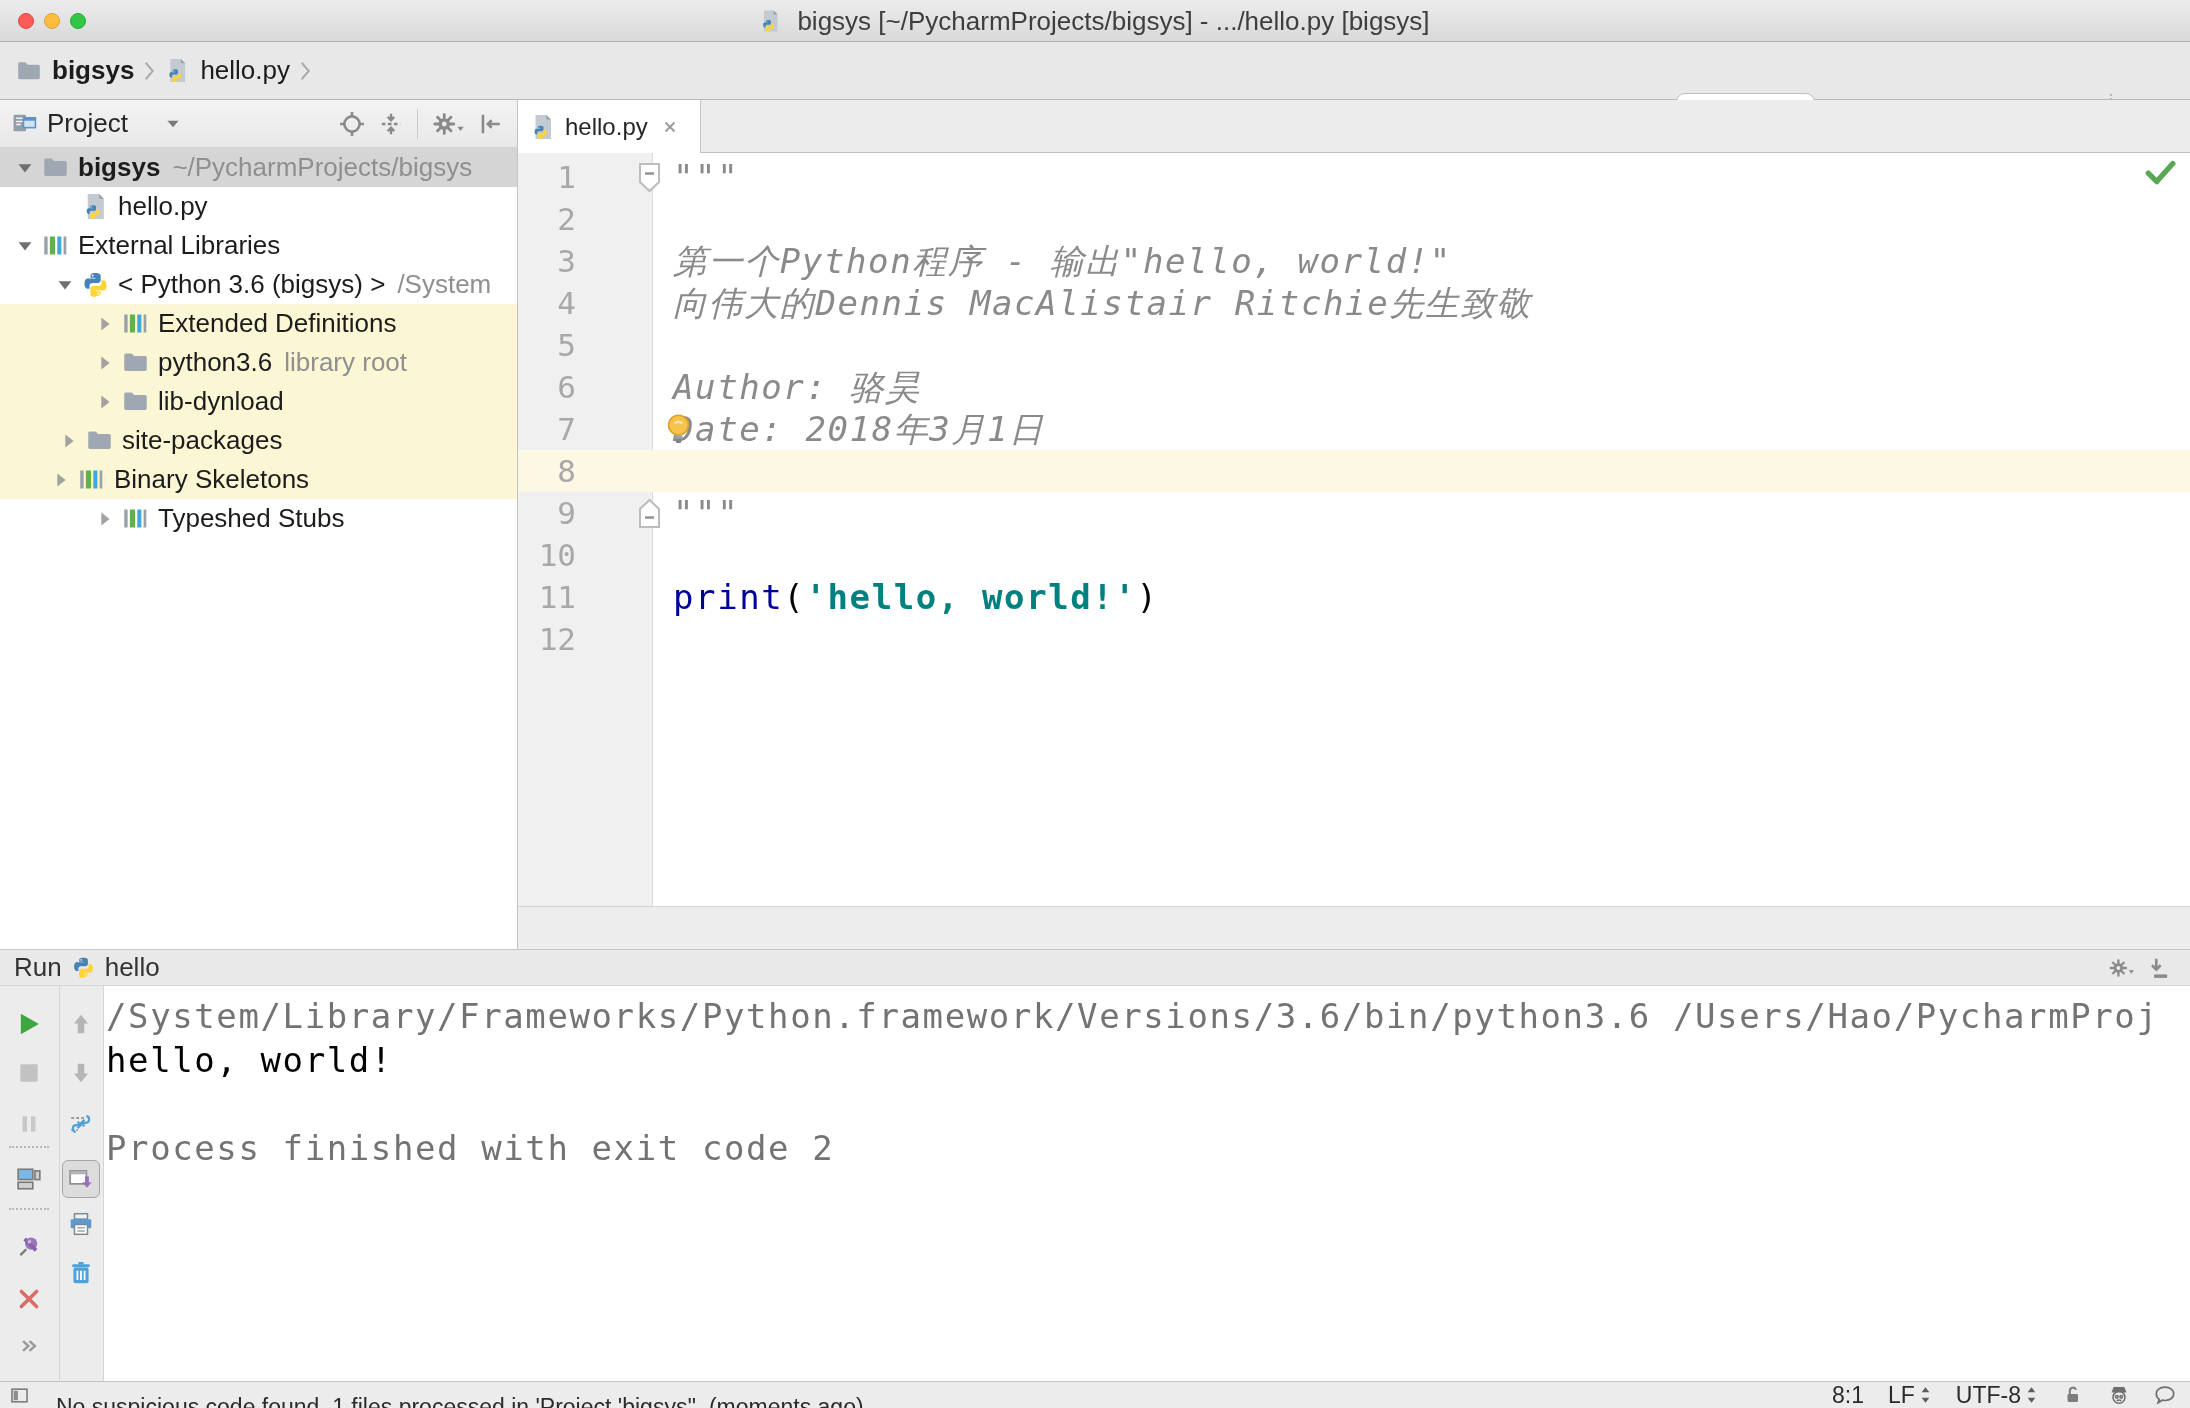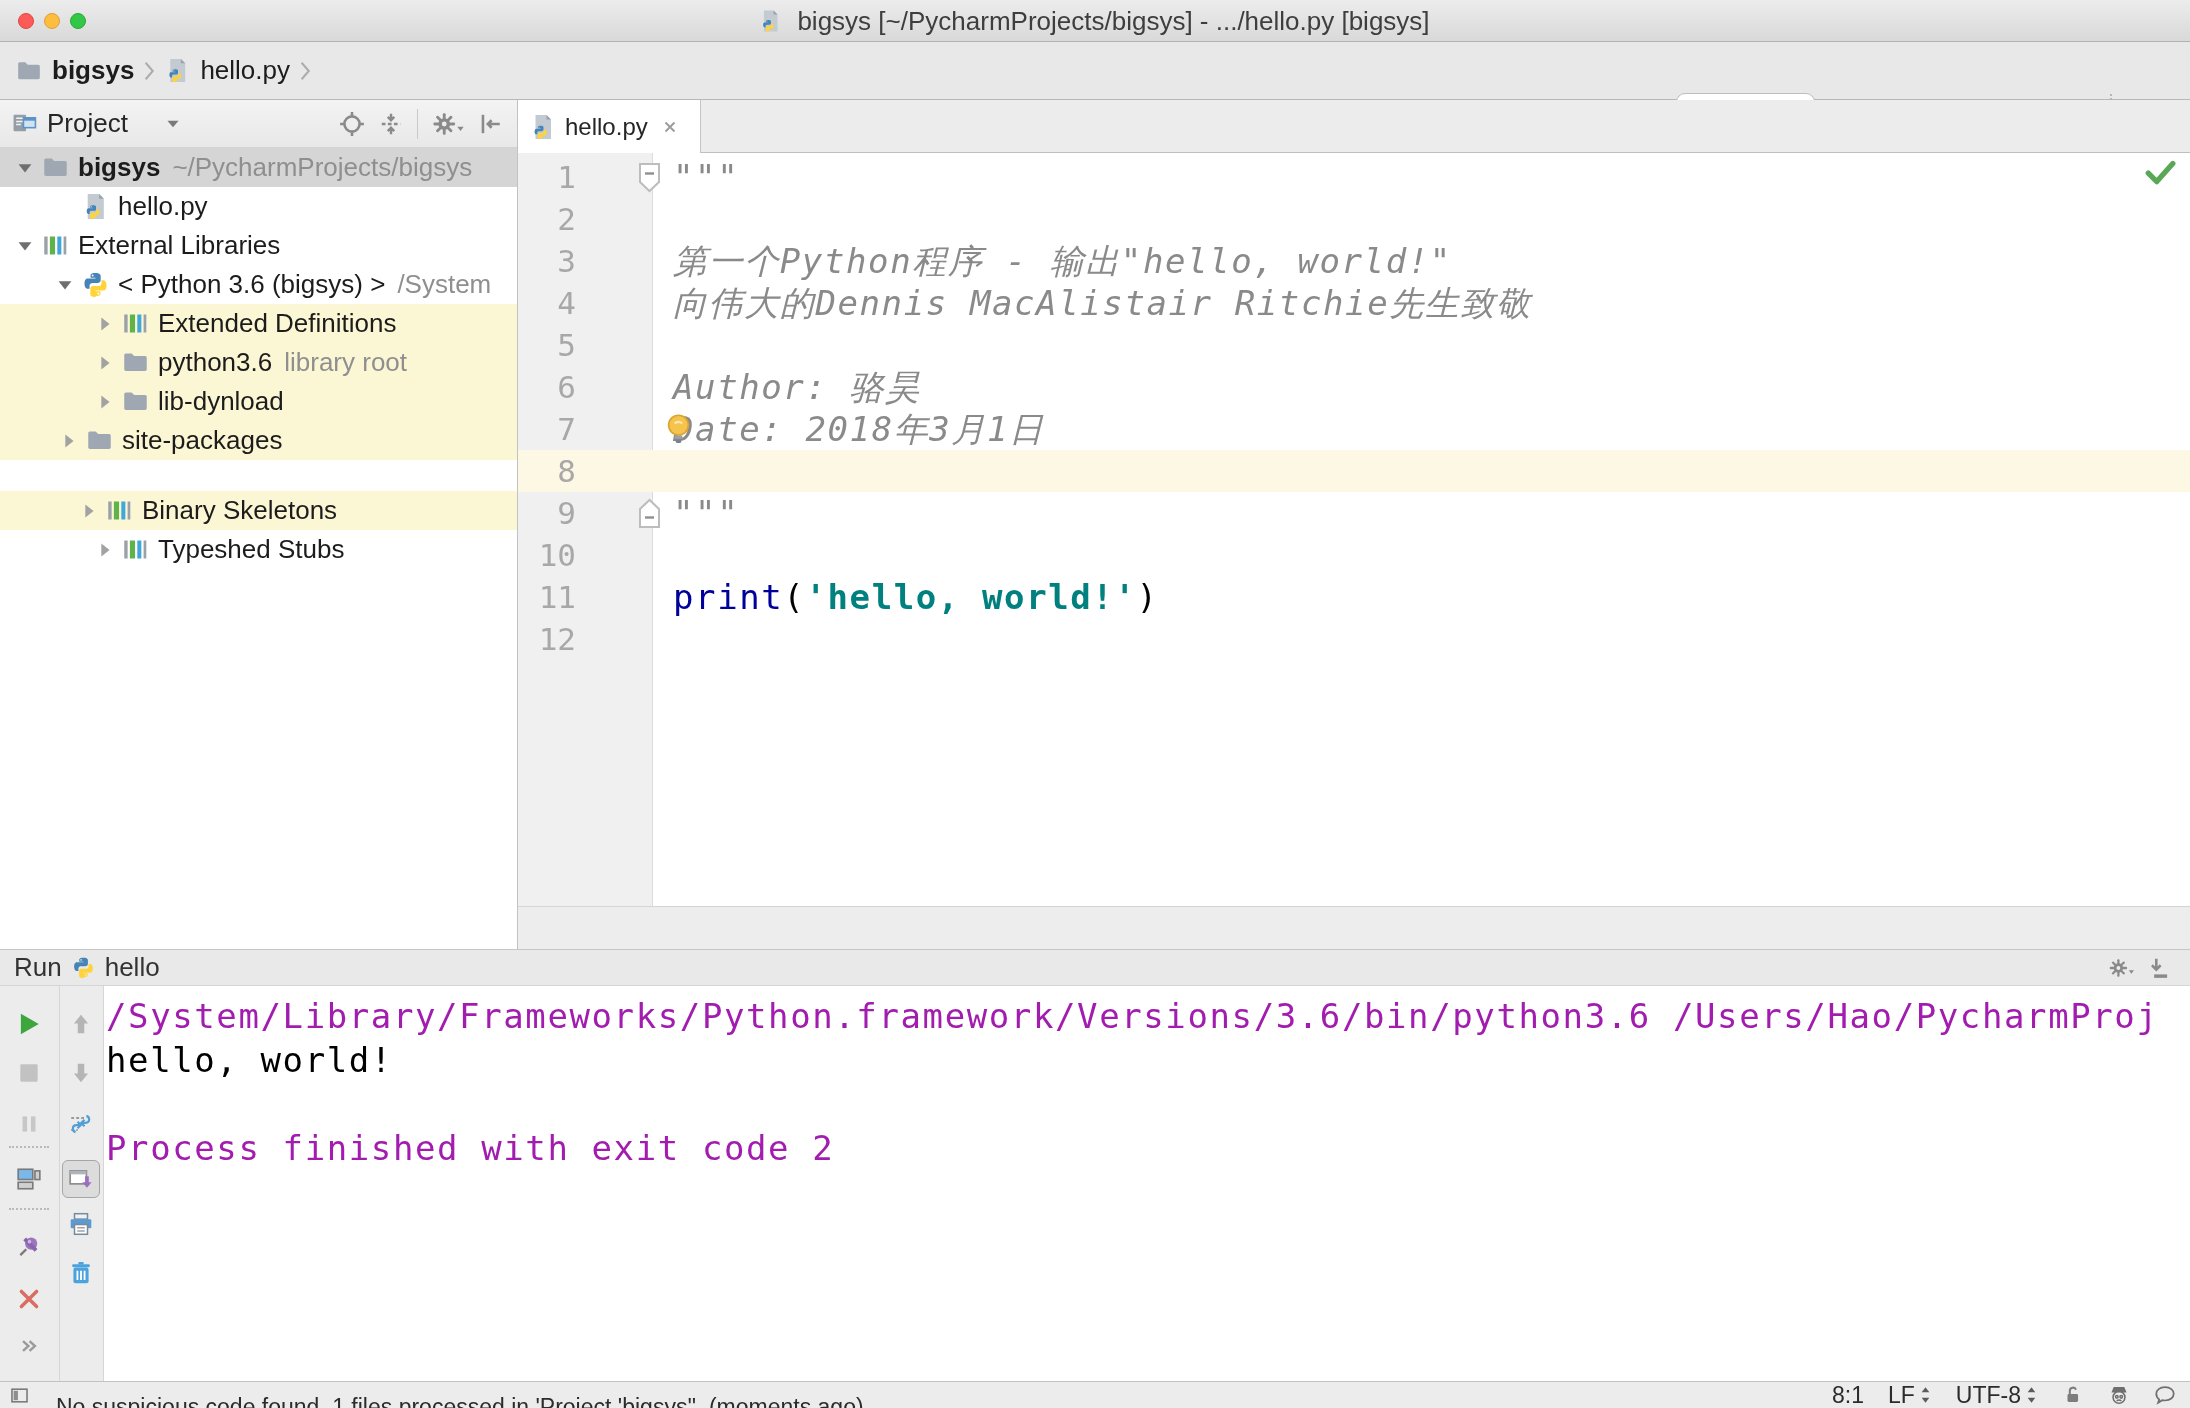--- a/index.html
+++ b/index.html
@@ -86,21 +86,21 @@
   .runbody { position:absolute; left:0; top:986px; width:2190px; height:395px; }
   .rtoolbar { position:absolute; left:0; top:0; width:104px; height:395px; background:#ececec; border-right:1px solid #d6d6d6; }
   .rtoolbar .colsep { position:absolute; left:59px; top:0; bottom:0; border-left:1px solid #d6d6d6; }
   .rbtn { position:absolute; width:26px; height:26px; }
   .rbtn.c1 { left:16px; }
   .rbtn.c2 { left:68px; }
   .rbtn.pressed { left:62px; width:38px; height:38px; background:#dcdcdc; border:1px solid #a6a6a6; border-radius:6px; padding:5px; }
   .hsep-dot { position:absolute; left:9px; width:40px; border-top:2px dotted #b9b9b9; }
   .console { position:absolute; left:104px; top:0; right:0; bottom:0; background:#fff; padding:8px 0 0 2px; overflow:hidden; }
   .crow { height:44px; line-height:44px; font-family:"DejaVu Sans Mono",monospace; font-size:34px; letter-spacing:1.6px; white-space:pre; }
-  .crow.system { color:#a21caf; }
+  .crow.system { color:#737373; }
   .crow.stdout { color:#000; }
 
   
   .statusbar { position:absolute; left:0; top:1381px; width:2190px; height:27px; background:#ececec; border-top:1px solid #c2c2c2; font-size:23px; color:#2b2b2b; }
   .statusbar .sicon { position:absolute; left:10px; top:4px; width:19px; height:19px; }
   .statusbar .smsg { position:absolute; left:56px; top:12px; line-height:26px; }
   .sright { position:absolute; right:14px; top:0; height:26px; display:flex; align-items:center; gap:24px; }
   .sitem { display:flex; align-items:center; gap:4px; }
   .sitem .ud { width:13px; height:18px; }
   .sright .sico { width:22px; height:22px; }
@@ -380,21 +380,21 @@
               <path d="M8 5l9 7-9 7z" fill="#a2a2a2"></path>
             </svg>
           </span>
           <span class="ticon ic">
             <svg viewBox="0 0 24 24">
               <path fill="#9FA8B2" d="M2 5.6c0-.9.6-1.6 1.4-1.6h5.2l2.2 2.3h9.8c.8 0 1.4.7 1.4 1.5V18c0 .9-.6 1.5-1.4 1.5H3.4C2.6 19.5 2 18.9 2 18V5.6z"></path>
             </svg>
           </span>
           <span class="tlabel">site-packages</span>
         </div>
-        <div class="trow hl" style="padding-left: 72px; margin-top: 31px;">
+        <div class="trow hl" style="padding-left: 44px;">
           <span class="arr ic">
             <svg viewBox="0 0 24 24">
               <path d="M8 5l9 7-9 7z" fill="#a2a2a2"></path>
             </svg>
           </span>
           <span class="ticon ic">
             <svg viewBox="0 0 24 24">
               <rect x="2" y="4" width="3" height="16" fill="#9aa1a8"></rect>
               <rect x="7" y="4" width="4.6" height="16" fill="#5fb348"></rect>
               <rect x="13.6" y="4" width="3.6" height="16" fill="#3fa7dc"></rect>

